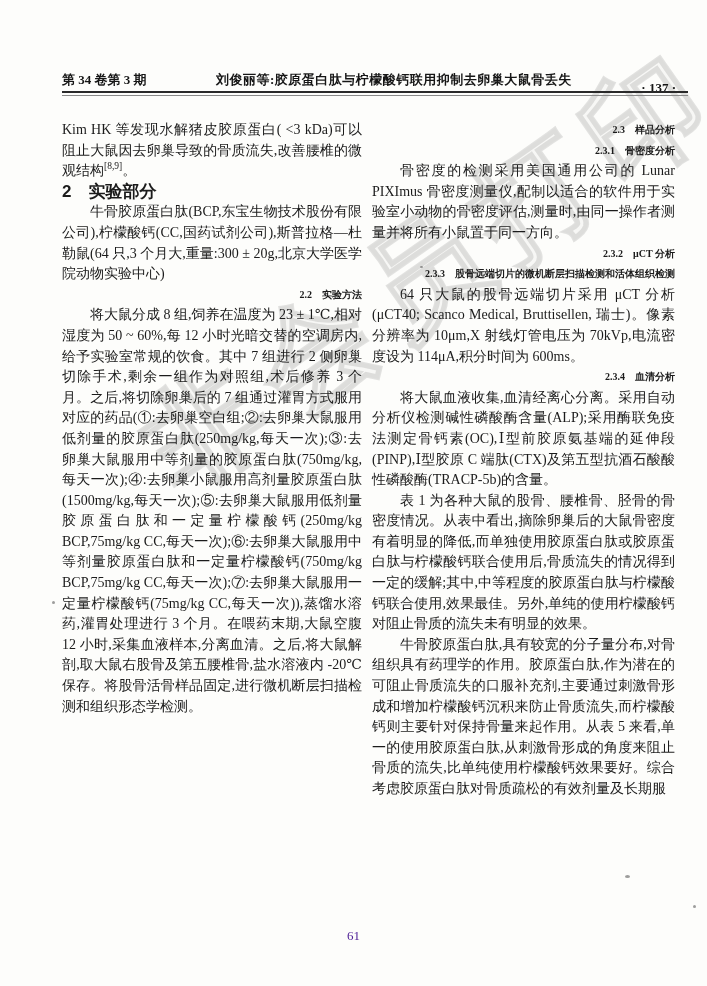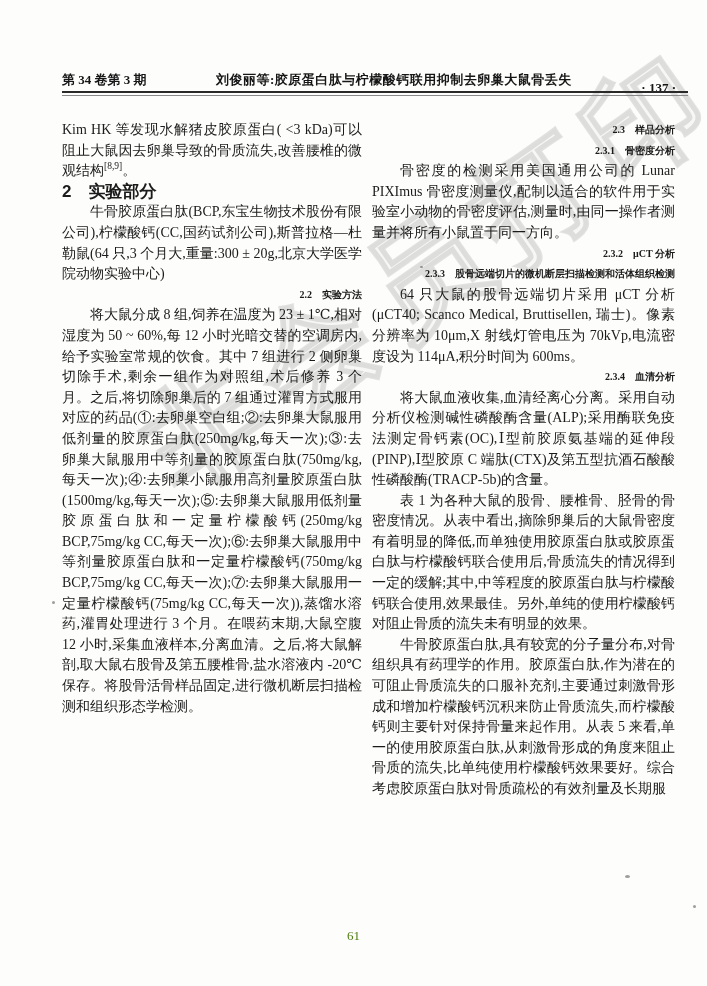--- a/index.html
+++ b/index.html
@@ -100,21 +100,21 @@
   }
 
   
   .footer {
     position: absolute;
     left: 0; right: 0;
     top: 928px;
     z-index: 2;
     text-align: center;
     font-size: 13px;
-    color: #4d7c0f;
+    color: #4c1d95;
   }
 
   
   .speck {
     position: absolute;
     background: rgba(40,40,40,0.45);
     border-radius: 50%;
     z-index: 1;
   }
   .speck.s1 { left: 625px; top: 875px; width: 5px; height: 3px; }

